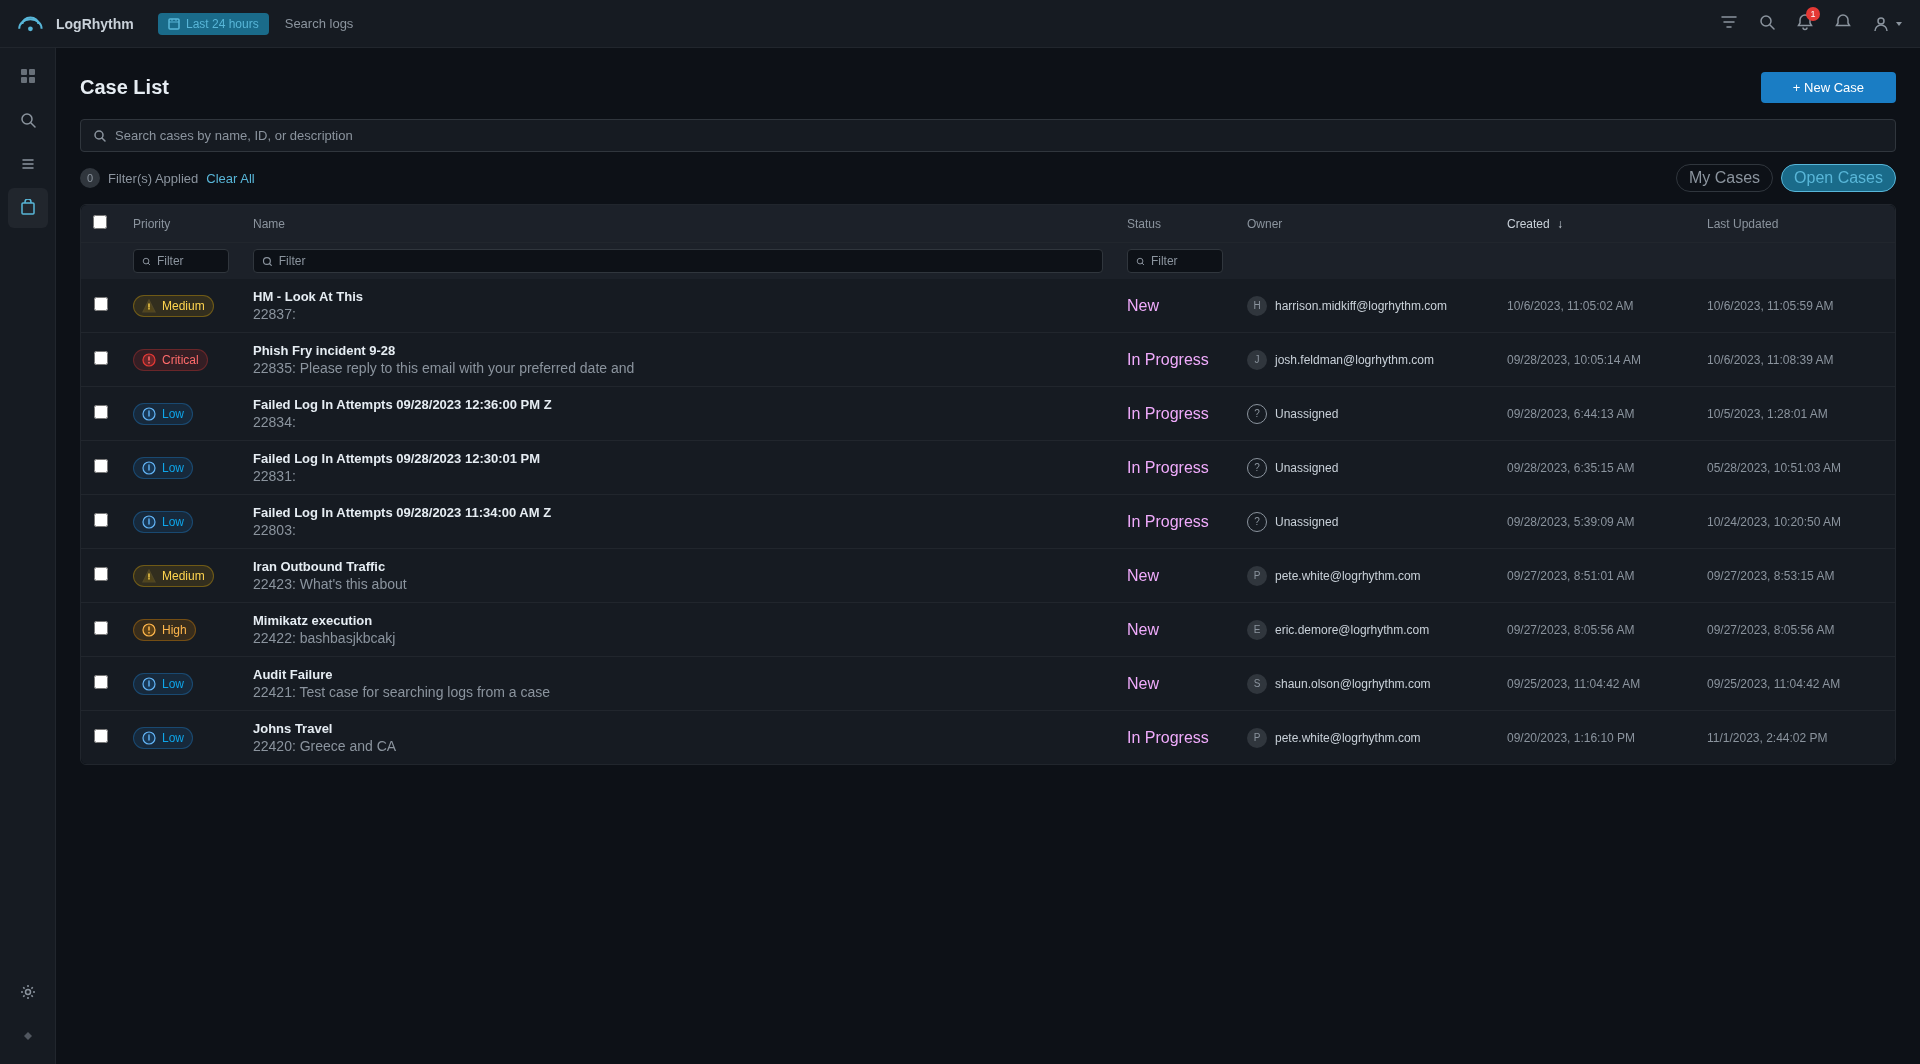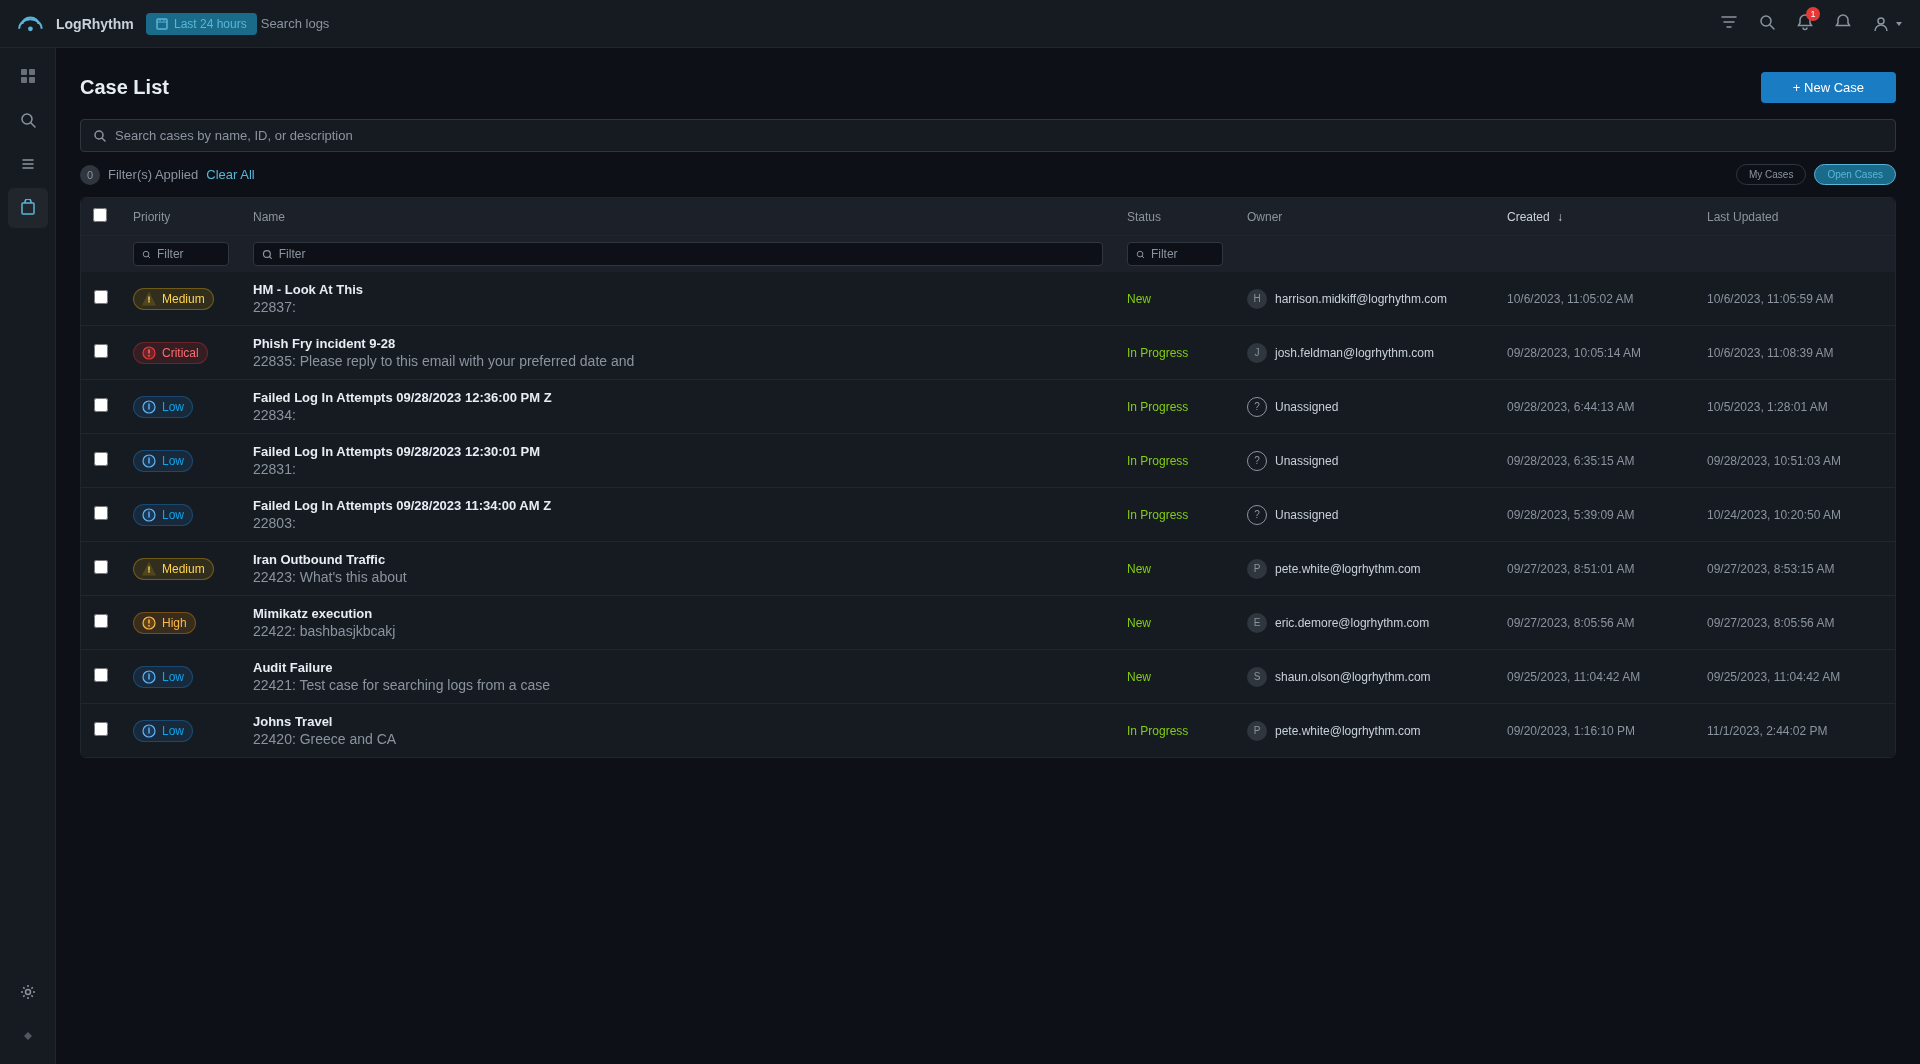--- a/index.html
+++ b/index.html
@@ -13,20 +13,21 @@
     }
 
     
     .top-nav {
       display: flex;
       align-items: center;
       background: #161b22;
       height: 48px;
       padding: 0 16px;
       border-bottom: 1px solid #21262d;
+      gap: 12px;
     }
     .logo {
       display: flex;
       align-items: center;
       gap: 8px;
       color: #c9d1d9;
       font-size: 14px;
       font-weight: 600;
       min-width: 130px;
     }
@@ -201,21 +202,21 @@
       text-decoration: none;
     }
     .filter-right {
       display: flex;
       align-items: center;
       gap: 8px;
     }
     .toggle-btn {
       border-radius: 20px;
       padding: 4px 12px;
-      font-size: 10px;
+      font-size: 16px;
       cursor: pointer;
       border: 1px solid #30363d;
     }
     .toggle-btn.inactive {
       background: transparent;
       color: #8b949e;
     }
     .toggle-btn.active {
       background: #1a6b8a;
       color: #58b6d8;
@@ -306,22 +307,22 @@
       font-size: 13px;
       font-weight: bold;
     }
     .case-id {
       color: #8b949e;
       font-size: 14px;
       margin-top: 2px;
     }
 
     .status-badge {
-      font-size: 12px;
-      color: #84cc16;
+      font-size: 16px;
+      color: #f0abfc;
     }
 
     .owner-cell {
       display: flex;
       align-items: center;
       gap: 8px;
       color: #c9d1d9;
       font-size: 12px;
     }
     .owner-avatar {
@@ -681,21 +682,21 @@
     <td>
       <span class="status-badge">In Progress</span>
     </td>
     <td>
       <div class="owner-cell">
                   <div class="unassigned-icon">?</div>
                   <span>Unassigned</span>
                 </div>
     </td>
     <td class="date-cell">09/28/2023, 6:35:15 AM</td>
-    <td class="date-cell">09/28/2023, 10:51:03 AM</td>
+    <td class="date-cell">05/28/2023, 10:51:03 AM</td>
   </tr>
             <tr>
     <td class="td-checkbox">
       <input type="checkbox" style="">
     </td>
     <td class="td-priority">
       <span class="priority-badge priority-low">
         <svg width="14" height="14" viewBox="0 0 14 14" fill="none">
                     <circle cx="7" cy="7" r="6" fill="#2196f3" opacity="0.15"></circle>
                     <circle cx="7" cy="7" r="6" stroke="#64b5f6" stroke-width="1.2"></circle>

